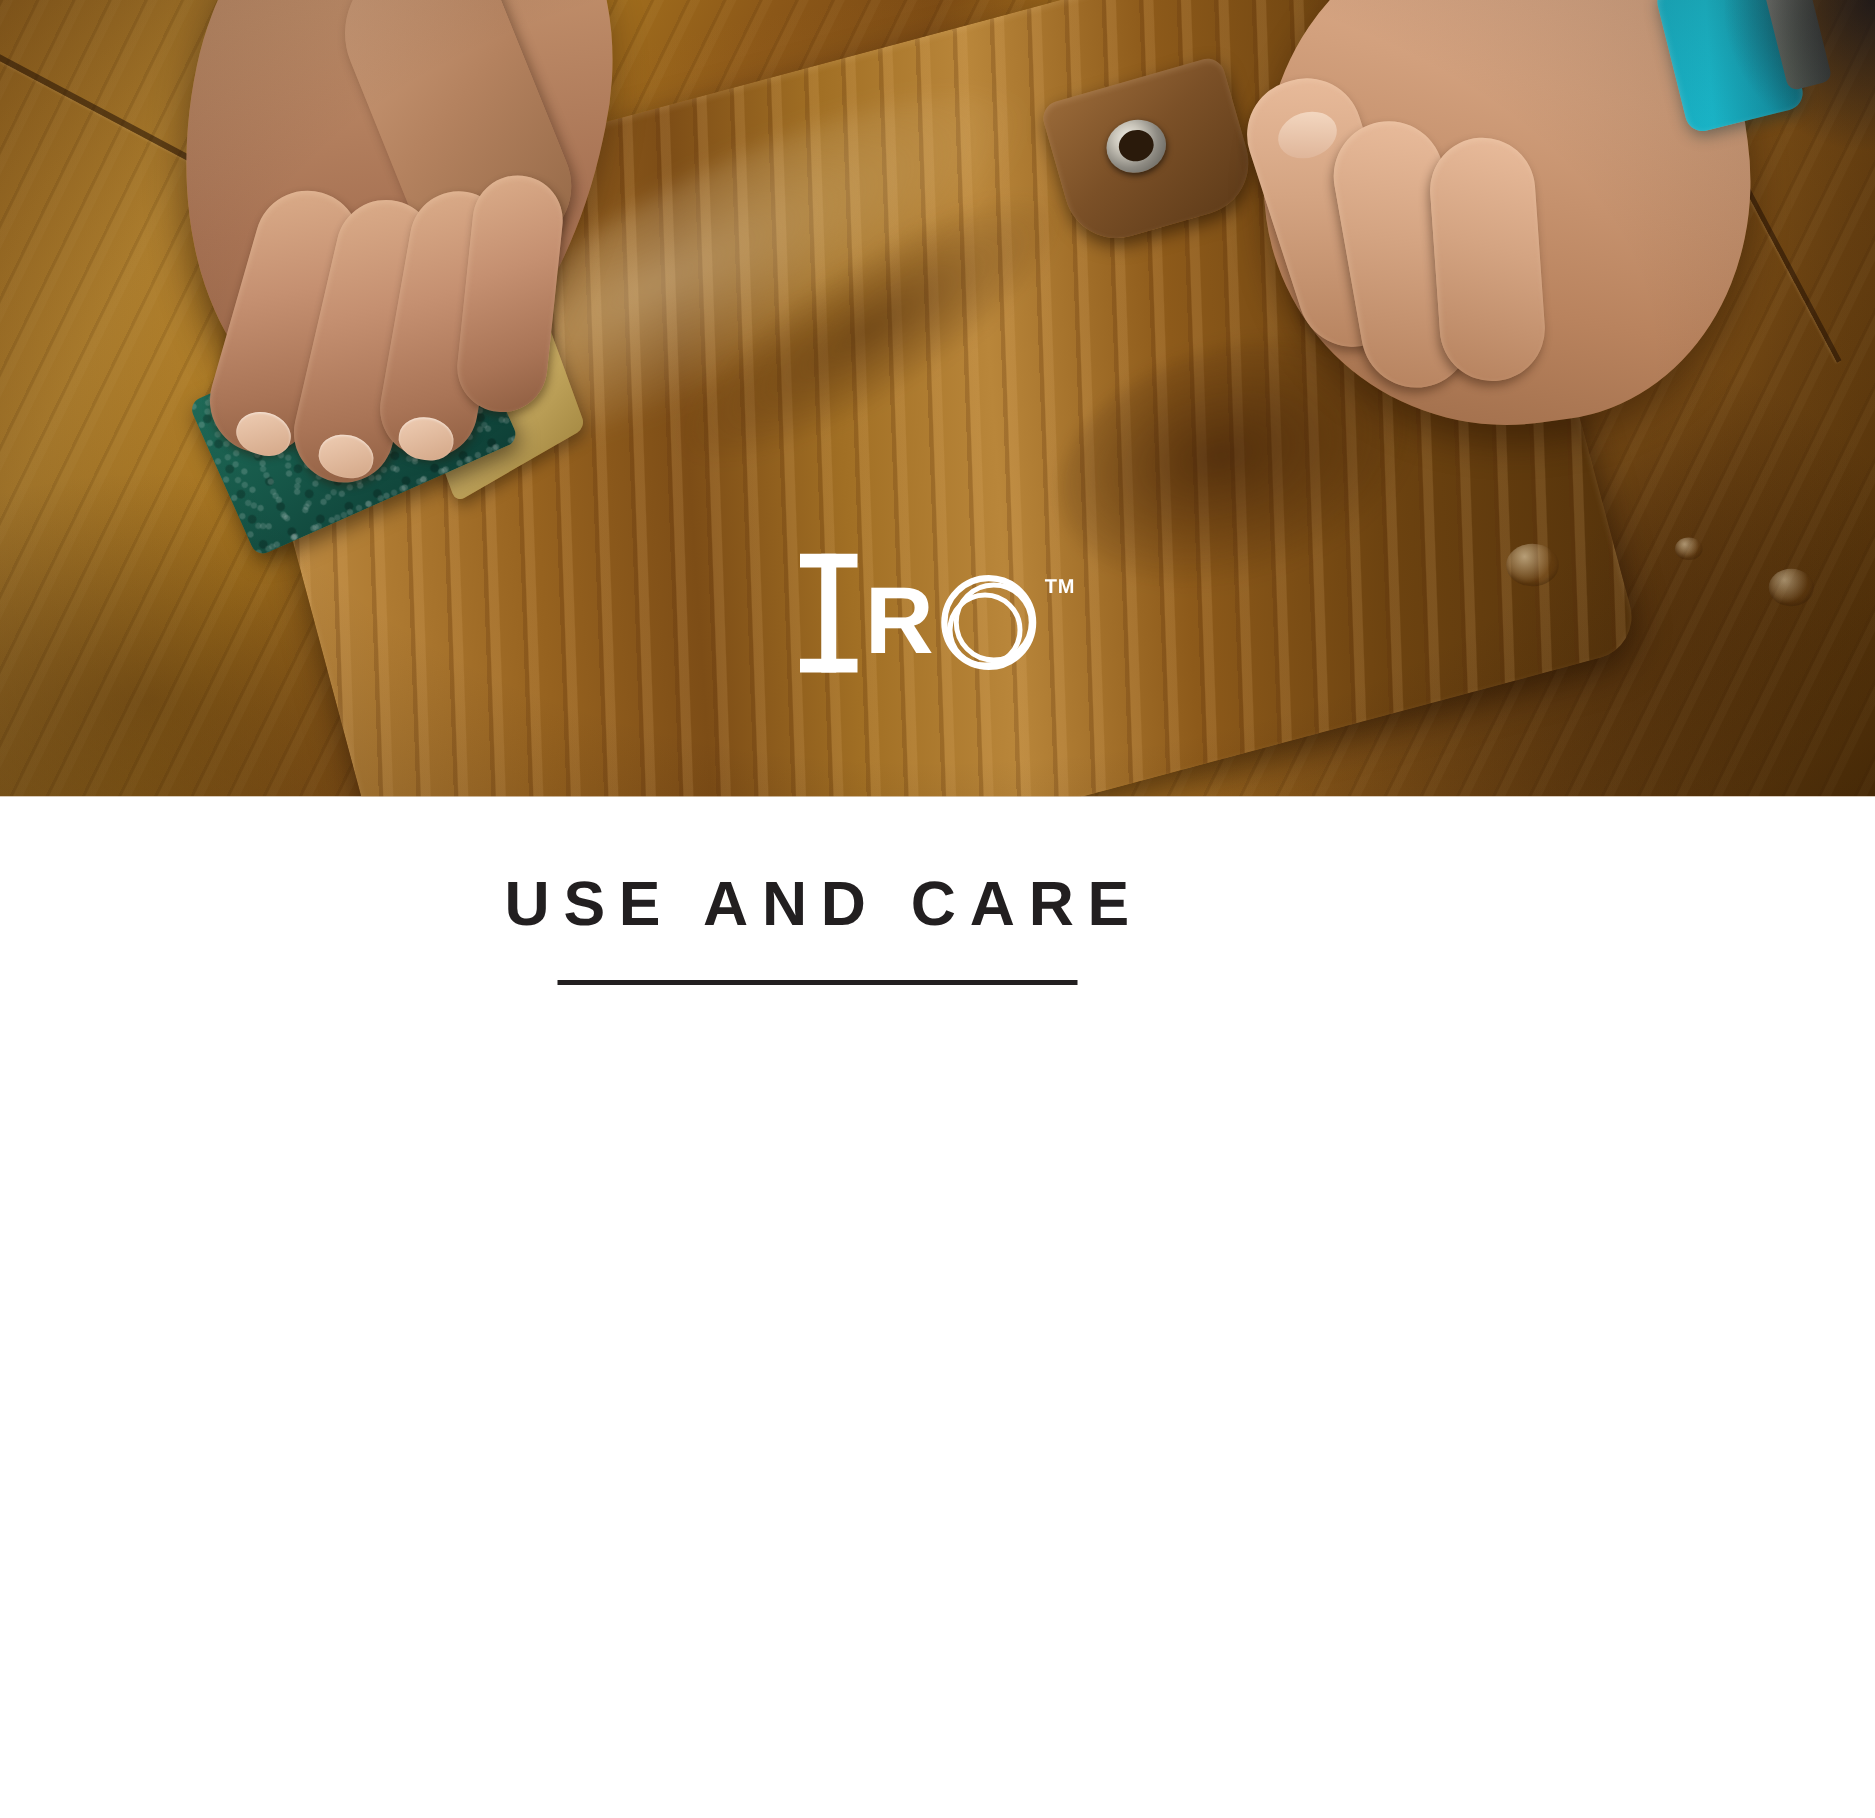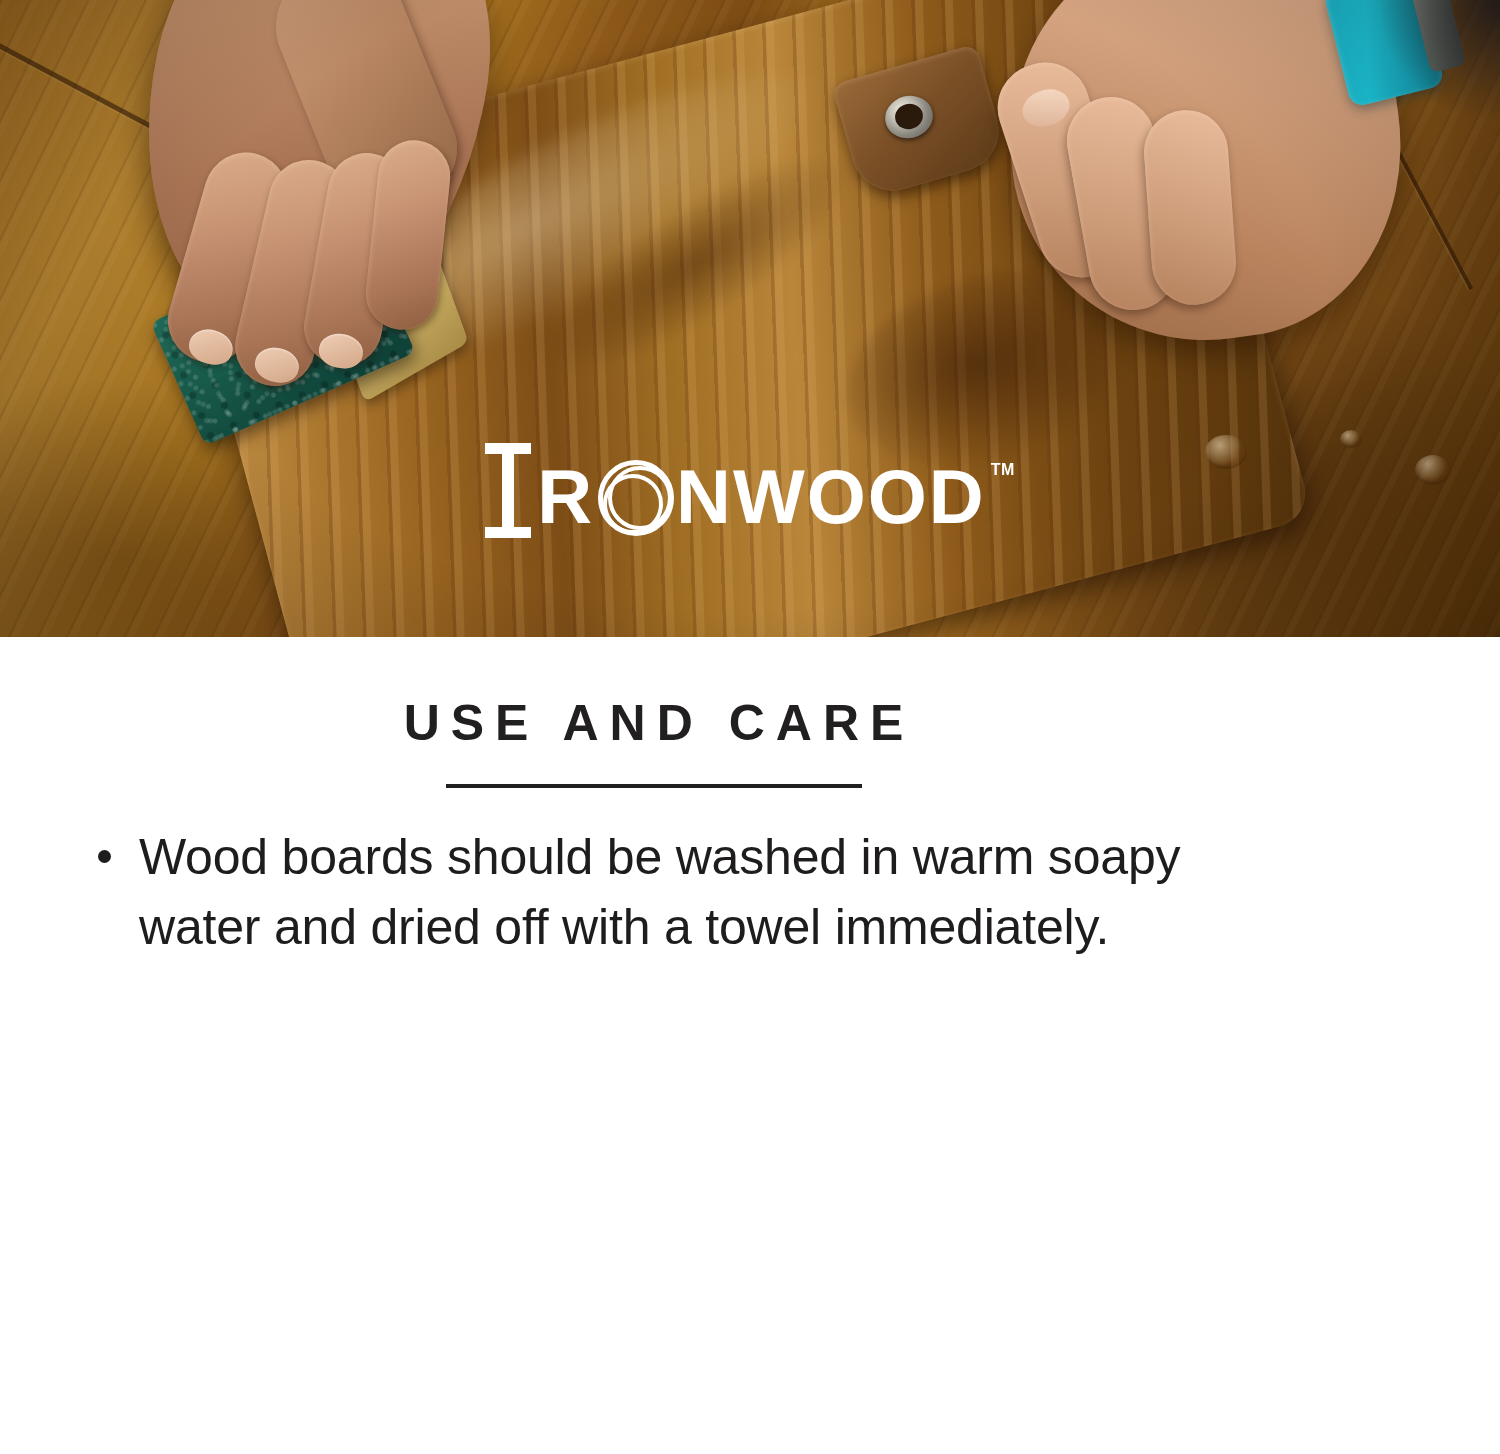--- a/index.html
+++ b/index.html
@@ -491,28 +491,26 @@
 
     <div class="logo">
       <div class="logo-wrap">
         <span class="logo-i"></span>
         <span class="logo-word-a">R</span>
         <span class="logo-rings">
           <span class="ring ring-1"></span>
           <span class="ring ring-2"></span>
           <span class="ring ring-3"></span>
         </span>
-        <span class="logo-word-b">NWOOD</span>
         <span class="logo-tm">TM</span>
       </div>
     </div>
   </div>
 
   <div class="content">
     <h1 class="section-title">USE AND CARE</h1>
     <div class="title-rule"></div>
 
     <ul class="care-list">
-      <li class="care-item">Wood boards should be washed in warm soapy water and dried off with a towel immediately.</li>
     </ul>
   </div>
 
 </div>
 
 </body></html>

